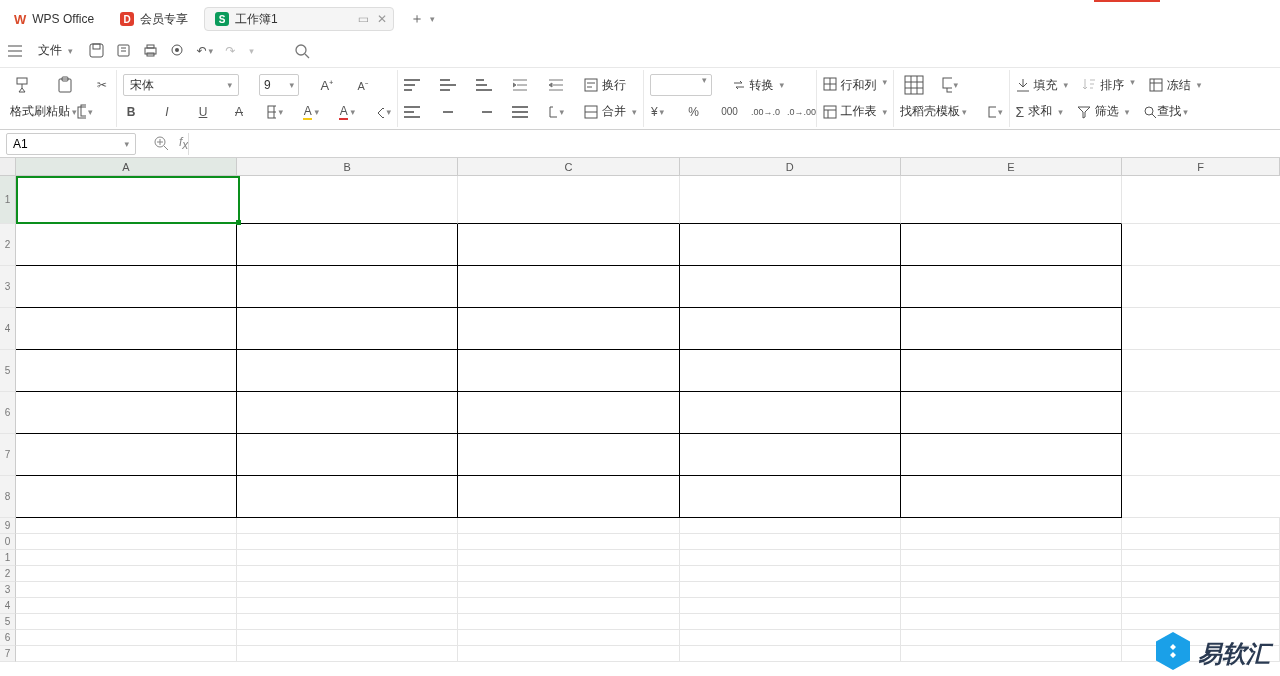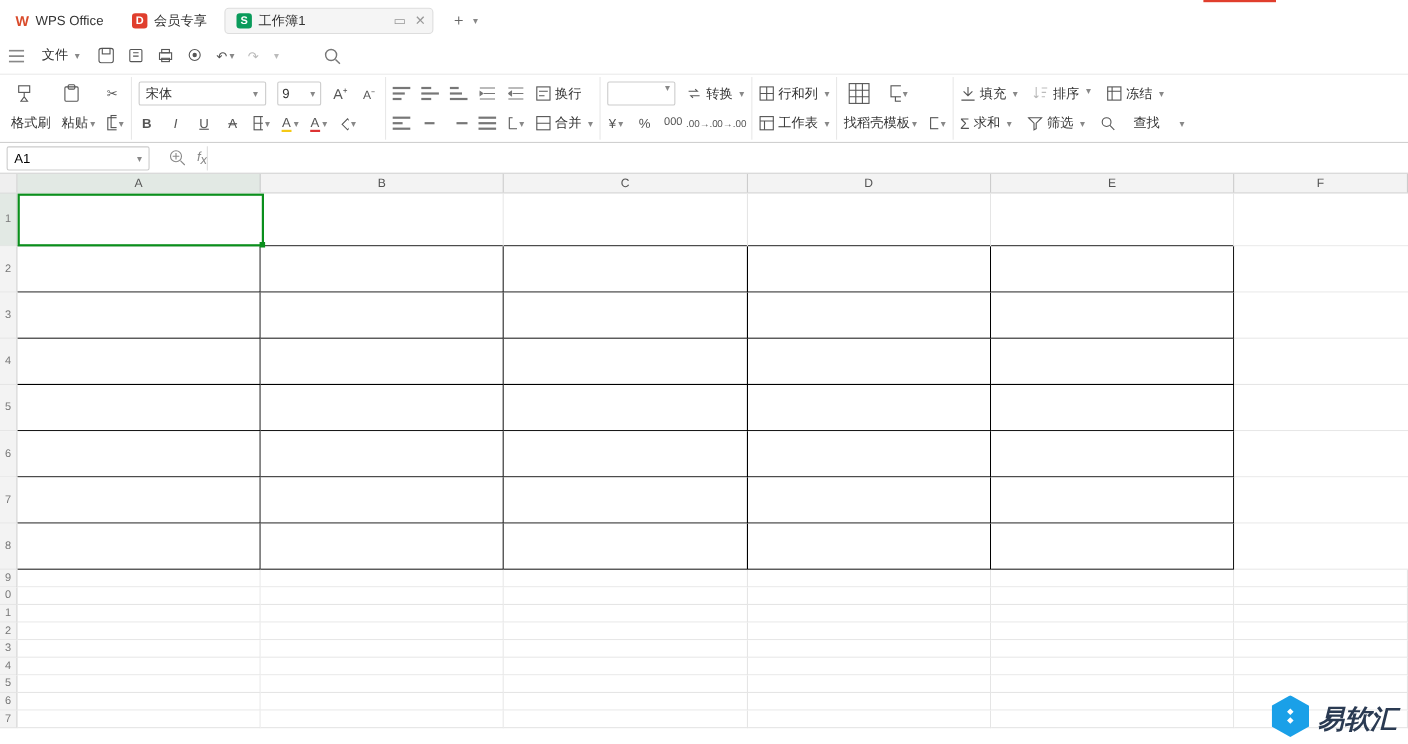--- a/index.html
+++ b/index.html
@@ -21,21 +21,21 @@
 .file-menu{color:#333;display:flex;align-items:center;gap:4px}
 .qa-icons{display:flex;align-items:center;gap:12px;color:#555;margin-left:2px;margin-right:6px}
 .qa-icons span{display:inline-flex;align-items:center}
 .menu-tabs{display:flex;align-items:center;gap:22px;margin-left:6px}
 .menu-tab{color:#333;padding:6px 2px;cursor:pointer}
 .menu-tab.active{color:#0a8f57;border-bottom:2px solid #0a8f57;font-weight:500}
 .search-ico{margin-left:20px;color:#777}
 .ribbon{height:62px;border-bottom:1px solid #d0d0d0;display:flex;align-items:stretch;padding:2px 4px;background:#fff}
 .rgroup{display:flex;flex-direction:column;justify-content:space-around;padding:2px 6px;border-right:1px solid #e8e8e8}
 .rgroup.noborder{border-right:none}
-.rrow{display:flex;align-items:center;gap:10px;color:#555;height:26px}
+.rrow{display:flex;align-items:center;gap:20px;color:#555;height:26px}
 .rrow .lbl{color:#333}
 .bigbtn{display:flex;flex-direction:column;align-items:center;justify-content:center;gap:2px;color:#444;padding:0 4px;font-size:11px}
 .ico{display:inline-flex;align-items:center;justify-content:center;width:16px;height:16px;color:#555}
 .dd{font-size:9px;color:#888;margin-left:2px}
 .font-select{width:116px;height:22px;border:1px solid #ccc;border-radius:2px;padding:0 6px;display:flex;align-items:center;justify-content:space-between;background:#fff;color:#333}
 .size-select{width:40px;height:22px;border:1px solid #ccc;border-radius:2px;padding:0 4px;display:flex;align-items:center;justify-content:space-between;background:#fff;color:#333}
 .align-ico{width:16px;height:12px;display:inline-flex;flex-direction:column;justify-content:space-between}
 .align-ico i{height:2px;background:#777;display:block}
 .numfmt{width:62px;height:22px;border:1px solid #ccc;border-radius:2px;background:#fff}
 .name-fx-row{height:28px;display:flex;align-items:center;border-bottom:1px solid #d0d0d0;background:#fff}
@@ -151,21 +151,21 @@
           </svg>
       </span>
       <span class="bigbtn">
         <svg width="18" height="18">
             <rect x="3" y="3" width="12" height="13" rx="1" fill="none" stroke="#555"></rect>
             <rect x="6" y="1" width="6" height="4" rx="1" fill="none" stroke="#555"></rect>
           </svg>
       </span>
       <span class="ico">✂</span>
     </div>
-    <div class="rrow" style="gap:10px">
+    <div class="rrow" style="gap:0">
       <span class="lbl">格式刷</span>
       <span class="lbl"><span>粘贴</span><span class="dd">▾</span></span>
       <span class="ico">
           <svg width="15" height="15">
             <rect x="1" y="3" width="9" height="11" fill="none" stroke="#555"></rect>
             <rect x="4" y="1" width="9" height="11" fill="none" stroke="#555"></rect>
           </svg>
           <span class="dd">▾</span>
         </span>
     </div>
@@ -317,21 +317,21 @@
       <span class="ico">¥<span class="dd">▾</span></span>
       <span class="ico">%</span>
       <span class="ico" style="font-size:10px">000</span>
       <span class="ico" style="font-size:9px">.00→.0</span>
       <span class="ico" style="font-size:9px">.0→.00</span>
     </div>
   </div>
 
   <div class="rgroup">
     <div class="rrow">
-      <span style="display:flex;align-items:center;gap:4px">
+      <span style="display:flex;gap:4px">
           <svg width="14" height="14">
             <path d="M1 7h12M7 1v12" stroke="#555"></path>
             <rect x="1" y="1" width="12" height="12" fill="none" stroke="#555"></rect>
           </svg>
           <span class="lbl">行和列</span>
           <span class="dd">▾</span>
         </span>
     </div>
     <div class="rrow">
       <span style="display:flex;align-items:center;gap:4px">
@@ -404,21 +404,21 @@
           <span class="lbl">求和</span>
           <span class="dd">▾</span>
         </span>
       <span style="display:flex;align-items:center;gap:4px">
           <svg width="14" height="14">
             <path d="M1 2h12l-5 5v5l-2 1V7z" fill="none" stroke="#555"></path>
           </svg>
           <span class="lbl">筛选</span>
           <span class="dd">▾</span>
         </span>
-      <span style="display:flex;align-items:center;gap:16px">
+      <span style="display:flex;align-items:center;gap:0">
           <svg width="14" height="14">
             <circle cx="6" cy="6" r="4" fill="none" stroke="#555"></circle>
             <path d="M9 9l4 4" stroke="#555"></path>
           </svg>
           <span class="lbl">查找</span>
           <span class="dd">▾</span>
         </span>
     </div>
   </div>
 </div>

